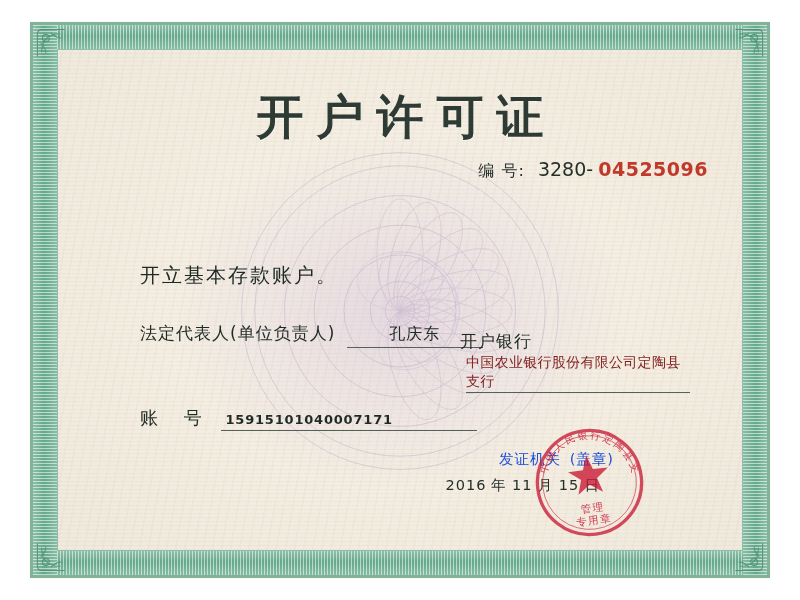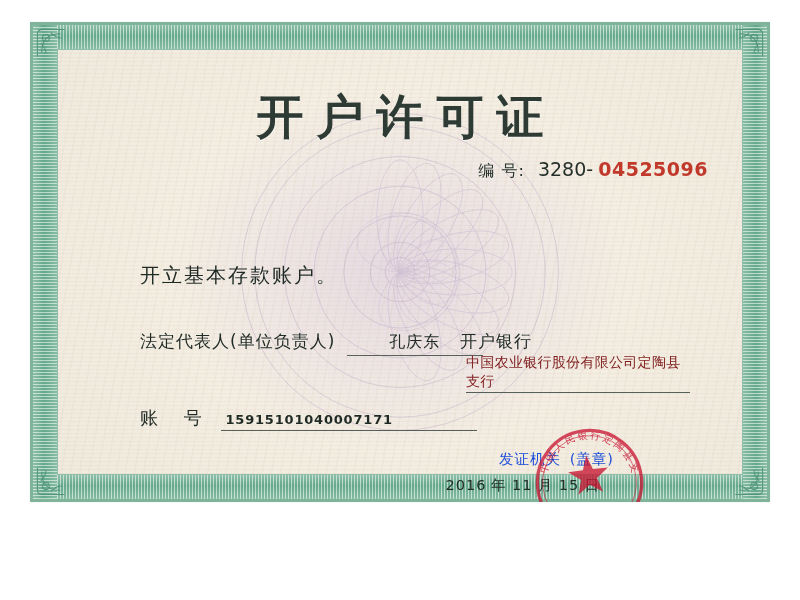--- a/index.html
+++ b/index.html
@@ -21,21 +21,21 @@
     height: 600px;
     background: #ffffff;
   }
 
   
   #cert {
     position: absolute;
     left: 30px;
     top: 22px;
     width: 740px;
-    height: 480px;
+    height: 556px;
     background: #f4f0e6;
     box-shadow: 0 0 1px rgba(0,0,0,0.15);
     overflow: hidden;
   }
 
   
   #paper-base {
     position: absolute;
     inset: 0;
     background:
@@ -206,21 +206,21 @@
     left: 70px;
     top: 204px;
     font-size: 20px;
     letter-spacing: 2px;
     color: #1f2a25;
   }
 
   
   #row-legal {
     left: 70px;
-    top: 272px;
+    top: 264px;
     font-size: 17px;
     color: #1f2a25;
     white-space: nowrap;
   }
   #legal-label { letter-spacing: 1px; }
   #legal-slot {
     display: inline-block;
     min-width: 128px;
     border-bottom: 1px solid #55605a;
     text-align: center;

